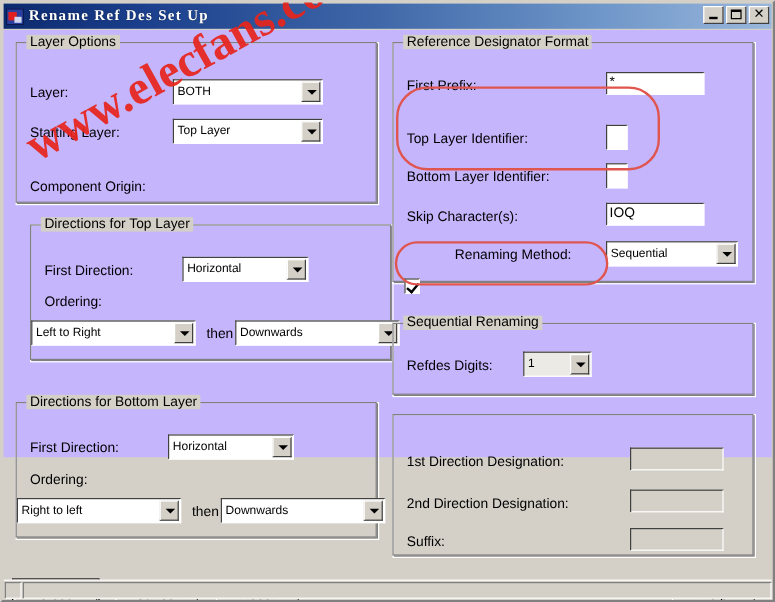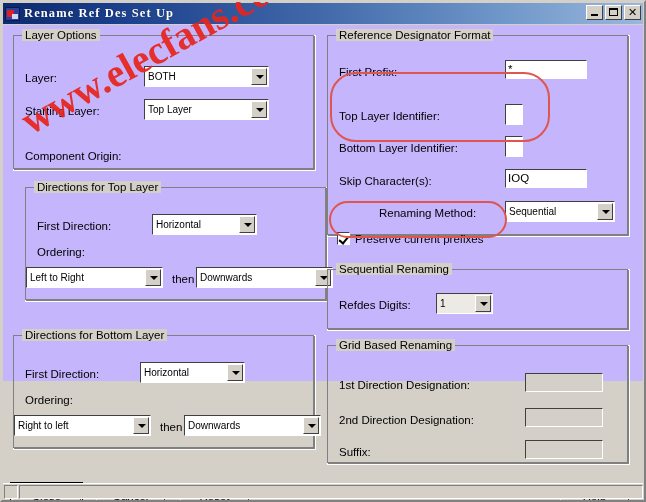--- a/index.html
+++ b/index.html
@@ -407,35 +407,33 @@
 
       <div class="lbl" style="left:11px; top:171px;margin-left:40px;">Renaming Method:</div>
       <div class="combo" style="left:177px; top:165px; width:110px; height:21px;">
         <span class="ctext">Sequential</span>
         <span class="carrow"></span>
       </div>
     </div>
 
     <div class="checkrow" style="left:334px; top:207px;">
       <span class="cbox checked"></span>
-      <span class="ctxt">Preserve current prefixes</span>
     </div>
 
     <div class="group" style="left:324px; top:244px; width:303px; height:62px;">
       <div class="gtitle">Sequential Renaming</div>
 
       <div class="lbl" style="left:11px; top:29px;">Refdes Digits:</div>
       <div class="combo grey" style="left:108px; top:23px; width:57px; height:21px;">
         <span class="ctext">1</span>
         <span class="carrow"></span>
       </div>
     </div>
 
     <div class="group" style="left:324px; top:320px; width:303px; height:120px;">
-      <div class="gtitle">Grid Based Renaming</div>
 
       <div class="lbl" style="left:11px; top:33px;">1st Direction Designation:</div>
       <div class="field disabled" style="left:197px; top:27px; width:78px; height:19px;"></div>
 
       <div class="lbl" style="left:11px; top:68px;">2nd Direction Designation:</div>
       <div class="field disabled" style="left:197px; top:62px; width:78px; height:19px;"></div>
 
       <div class="lbl" style="left:11px; top:100px;">Suffix:</div>
       <div class="field disabled" style="left:197px; top:94px; width:78px; height:19px;"></div>
     </div>

